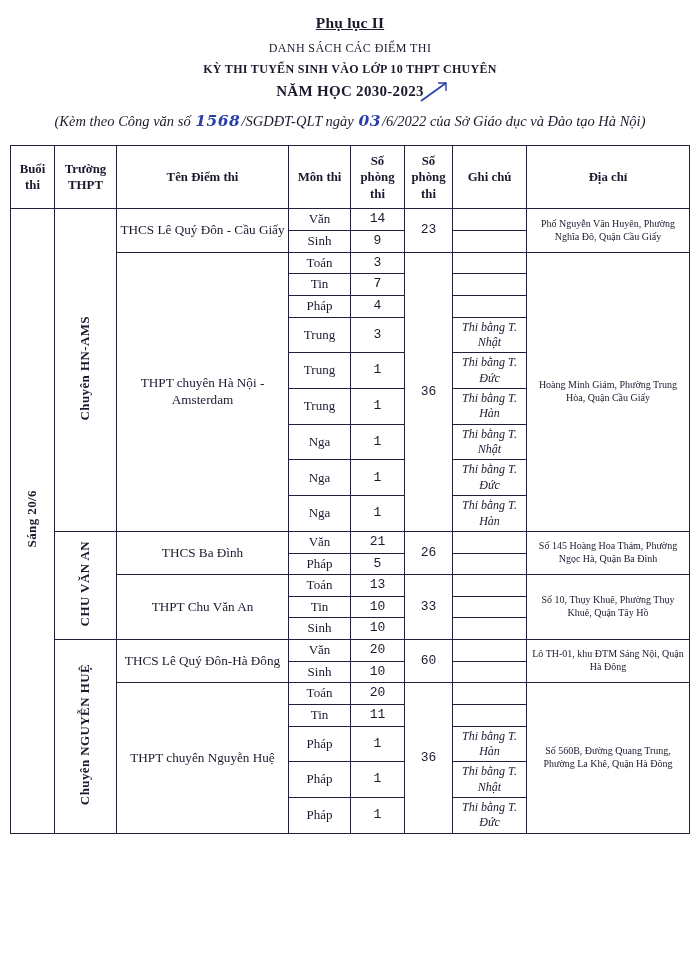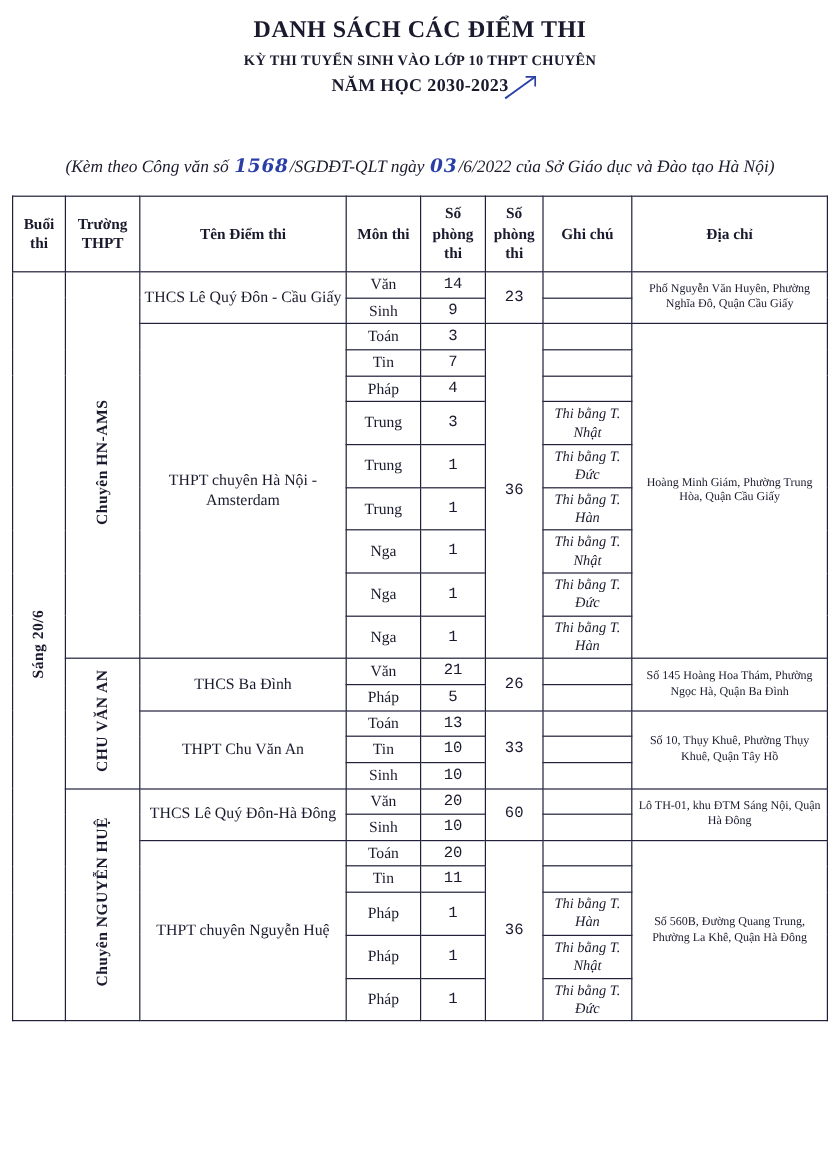--- a/index.html
+++ b/index.html
@@ -25,22 +25,22 @@
     text-align: center;
   }
   .doc-appendix {
     font-size: 15.5px;
     font-weight: bold;
     text-decoration: underline;
     letter-spacing: 0.2px;
     margin-bottom: 9px;
   }
   .doc-title-1 {
-    font-size: 20px;
-    font-weight: bold;
+    font-size: 12px;
+    font-weight: normal;
     letter-spacing: 0.4px;
     margin-bottom: 6px;
   }
   .doc-title-2 {
     font-size: 12px;
     font-weight: bold;
     letter-spacing: 0.3px;
     margin-bottom: 5px;
   }
   .doc-title-3 {
@@ -57,21 +57,20 @@
     top: -2px;
     width: 28px;
     height: 22px;
     pointer-events: none;
   }
   .subtitle {
     font-size: 14.5px;
     font-style: italic;
     line-height: 1.45;
     padding: 0 40px;
-    margin-top: 36px;
   }
   .handwrite {
     font-family: "DejaVu Serif", serif;
     font-style: italic;
     font-weight: bold;
     color: #2a3ea8;
     font-size: 15.5px;
     letter-spacing: 0.5px;
     padding: 0 1px;
   }
@@ -134,20 +133,21 @@
   .col-sothi { width: 48px; }
   .col-ghichu { width: 74px; }
   .col-diachi { width: 163px; }
 </style>
 </head>
 <body>
 
 <div class="page">
 
   <div class="header">
+    <div class="doc-appendix">Phụ lục II</div>
     <div class="doc-title-1">DANH SÁCH CÁC ĐIỂM THI</div>
     <div class="doc-title-2">KỲ THI TUYỂN SINH VÀO LỚP 10 THPT CHUYÊN</div>
     <div class="doc-title-3">
       <span>NĂM HỌC 2030-2023</span>
       <svg class="strike" viewBox="0 0 28 22">
         <path d="M1 20 L26 2" stroke="#2a3ea8" stroke-width="1.6" fill="none"></path>
         <path d="M18 2 L26 2 L26 10" stroke="#2a3ea8" stroke-width="1.4" fill="none"></path>
       </svg>
     </div>
     <div class="subtitle">

